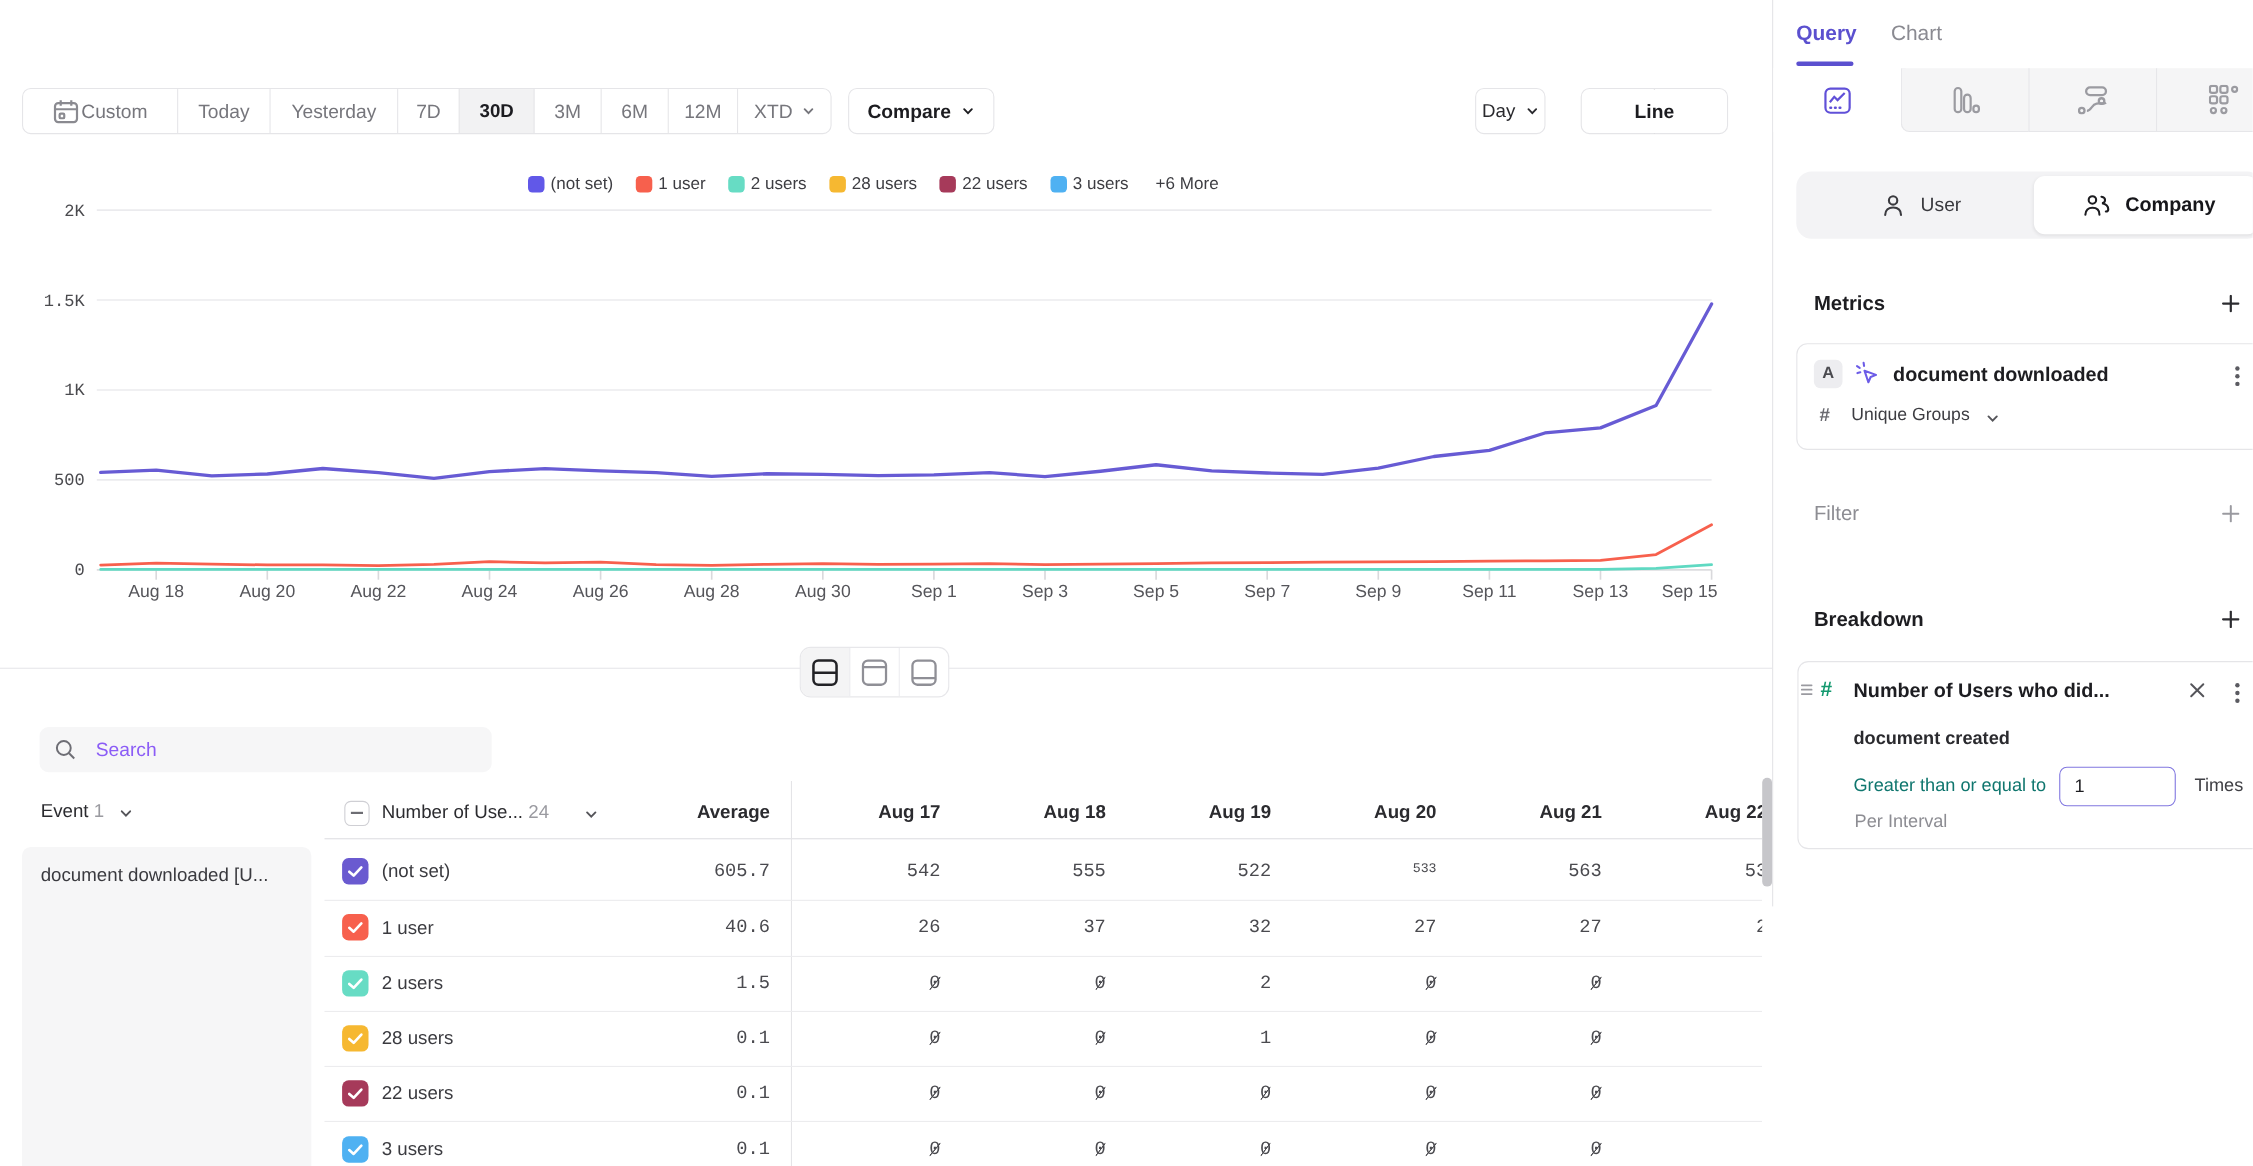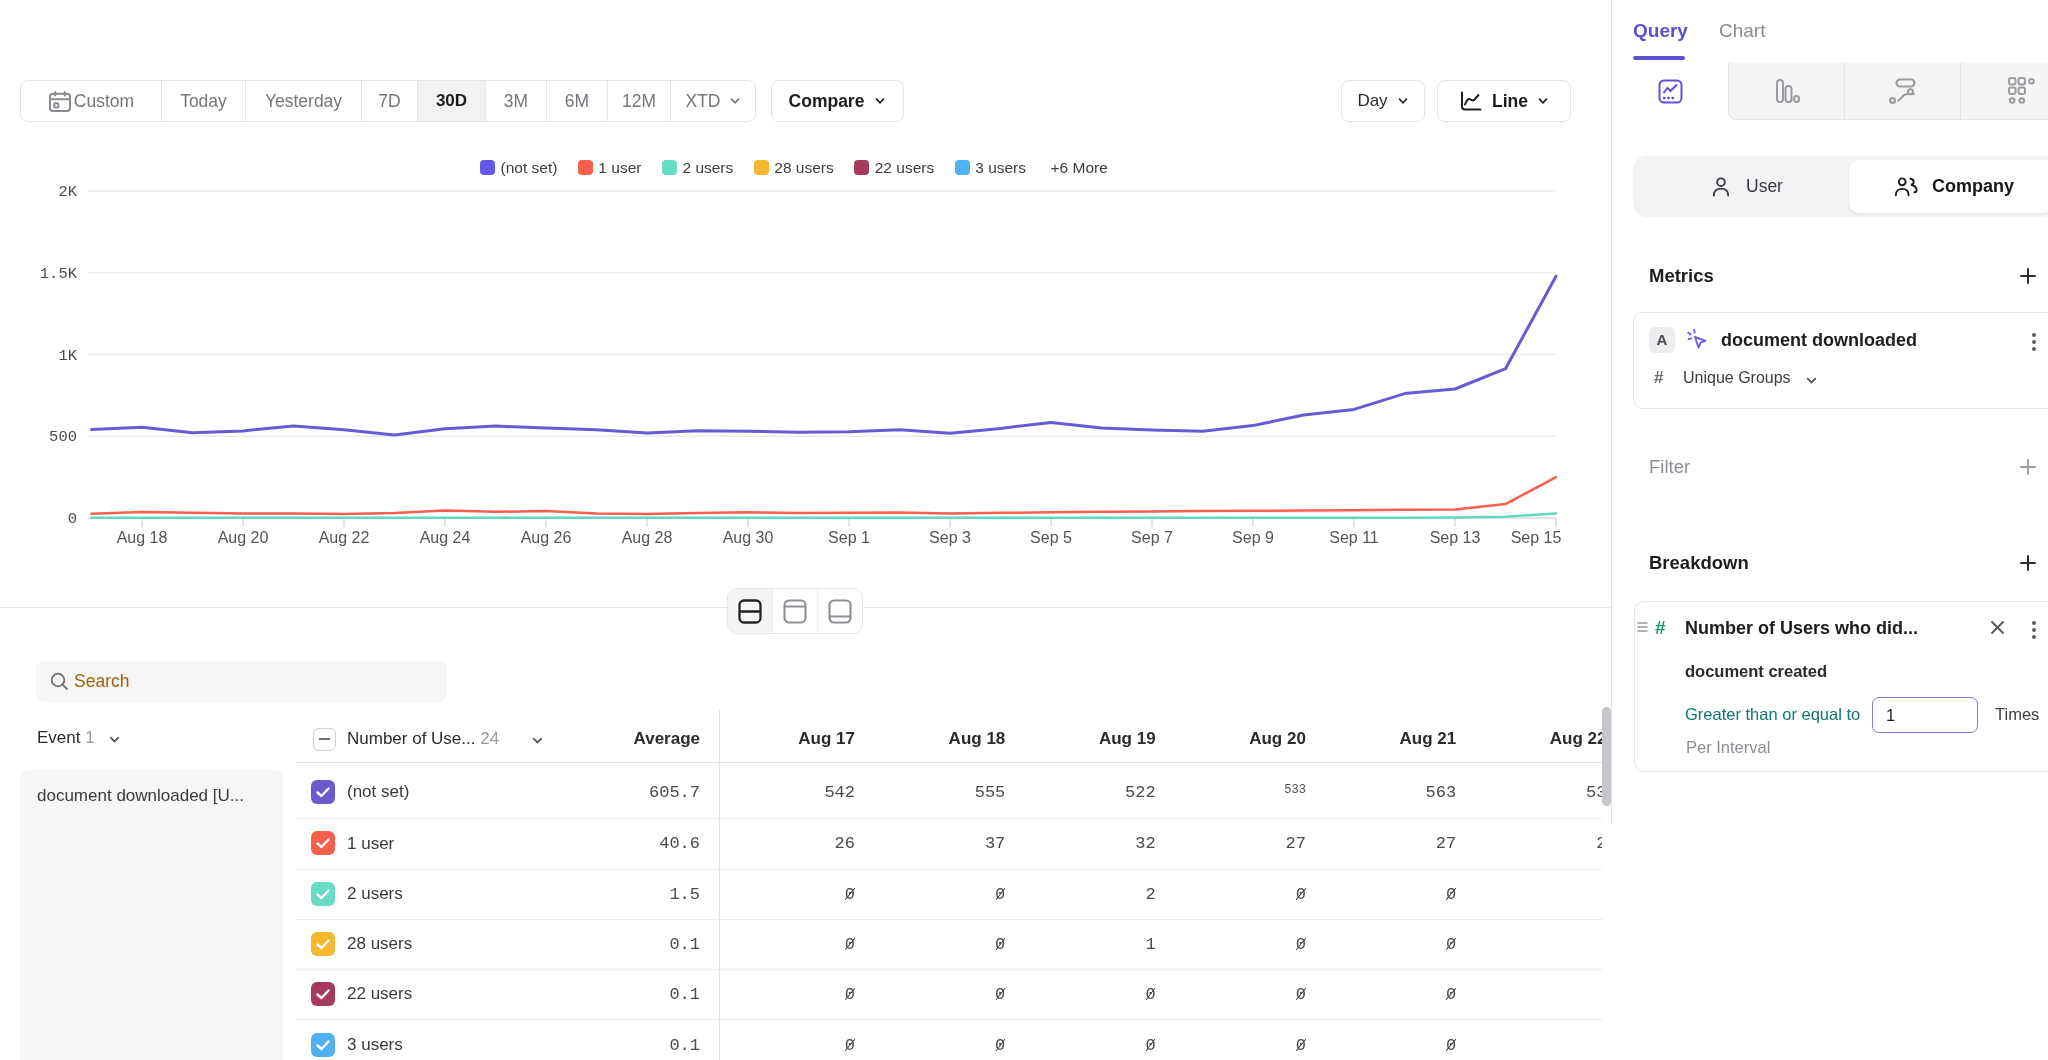--- a/index.html
+++ b/index.html
@@ -44,28 +44,28 @@
   </div>
 </div>
 
 <div class="abs btn" style="left:771px; top:80px; width:133px; height:42px; gap:10px;">
   <span style="font-size:17.5px; font-weight:700; color:#1c1c20;">Compare</span>
   <svg class="chev" viewBox="0 0 12 12" fill="none" stroke="#1c1c20" stroke-width="1.7" stroke-linecap="round">
         <path d="M2.5 4.2 L6 7.8 L9.5 4.2"></path>
       </svg>
 </div>
 
-<div class="abs btn" style="left:1341px; top:80px; width:84px; height:42px; gap:9px;">
+<div class="abs btn" style="left:1341px; top:80px; width:64px; height:42px; gap:9px;">
   <span style="font-size:17px; color:#2a2a2e;">Day</span>
   <svg class="chev" viewBox="0 0 12 12" fill="none" stroke="#2a2a2e" stroke-width="1.7" stroke-linecap="round">
         <path d="M2.5 4.2 L6 7.8 L9.5 4.2"></path>
       </svg>
 </div>
 
-<div class="abs btn" style="left:1437px; top:80px; width:134px; height:42px; gap:9px;">
+<div class="abs btn" style="left:1437px; top:80px; width:134px; height:42px; gap:9px;flex-direction:column;">
   <svg width="24" height="22" viewBox="0 0 24 22" fill="none" stroke="#1c1c20" stroke-width="2" stroke-linecap="round" stroke-linejoin="round">
     <path d="M3 2.5 V16.5 Q3 19.5 6 19.5 H21.5"></path>
     <path d="M6 14.5 C 8 9.5, 9.5 8, 11.5 9.5 C 13 10.7, 14 11, 15.5 9.5 L19.5 5"></path>
   </svg>
   <span style="font-size:17.5px; font-weight:700; color:#1c1c20;">Line</span>
   <svg class="chev" viewBox="0 0 12 12" fill="none" stroke="#1c1c20" stroke-width="1.7" stroke-linecap="round">
         <path d="M2.5 4.2 L6 7.8 L9.5 4.2"></path>
       </svg>
 </div>
 
@@ -152,21 +152,21 @@
           <line x1="1.5" y1="17.5" x2="22.5" y2="17.5"></line>
         </svg>
   </div>
 </div>
 
 <div class="abs" style="left:36px; top:661px; width:411px; height:41px; background:#f6f6f7; border-radius:8px; display:flex; align-items:center;">
   <svg style="margin-left:13px;" width="21" height="21" viewBox="0 0 21 21" fill="none" stroke="#6e6e75" stroke-width="1.8">
         <circle cx="9" cy="9" r="6.3"></circle>
         <line x1="13.8" y1="13.8" x2="18.5" y2="18.5"></line>
       </svg>
-  <span style="margin-left:4px; font-size:17.5px; color:#a16207;text-align:right;">Search</span>
+  <span style="margin-left:17px; font-size:17.5px; color:#8b5cf6;text-align:right;">Search</span>
 </div>
 
 <div class="abs" id="table" style="left:0; top:710px; width:1602px; height:350px; overflow:hidden;">
       <div class="abs" style="left:37px; top:18px; font-size:17px; color:#2b2b2f;">Event <span style="color:#9a9aa0;">1</span></div>
       <svg class="abs" style="left:108px; top:23px;" width="13" height="13" viewBox="0 0 12 12" fill="none" stroke="#55555a" stroke-width="1.6" stroke-linecap="round">
         <path d="M2.5 4.2 L6 7.8 L9.5 4.2"></path>
       </svg>
       <div class="abs" style="left:313px; top:18px; width:23px; height:23px; border:1.5px solid #cfcfd4; border-radius:6px; background:#fff;">
         <div style="width:11px;height:2px;background:#6d6d73;margin:9px auto;"></div>
       </div>

